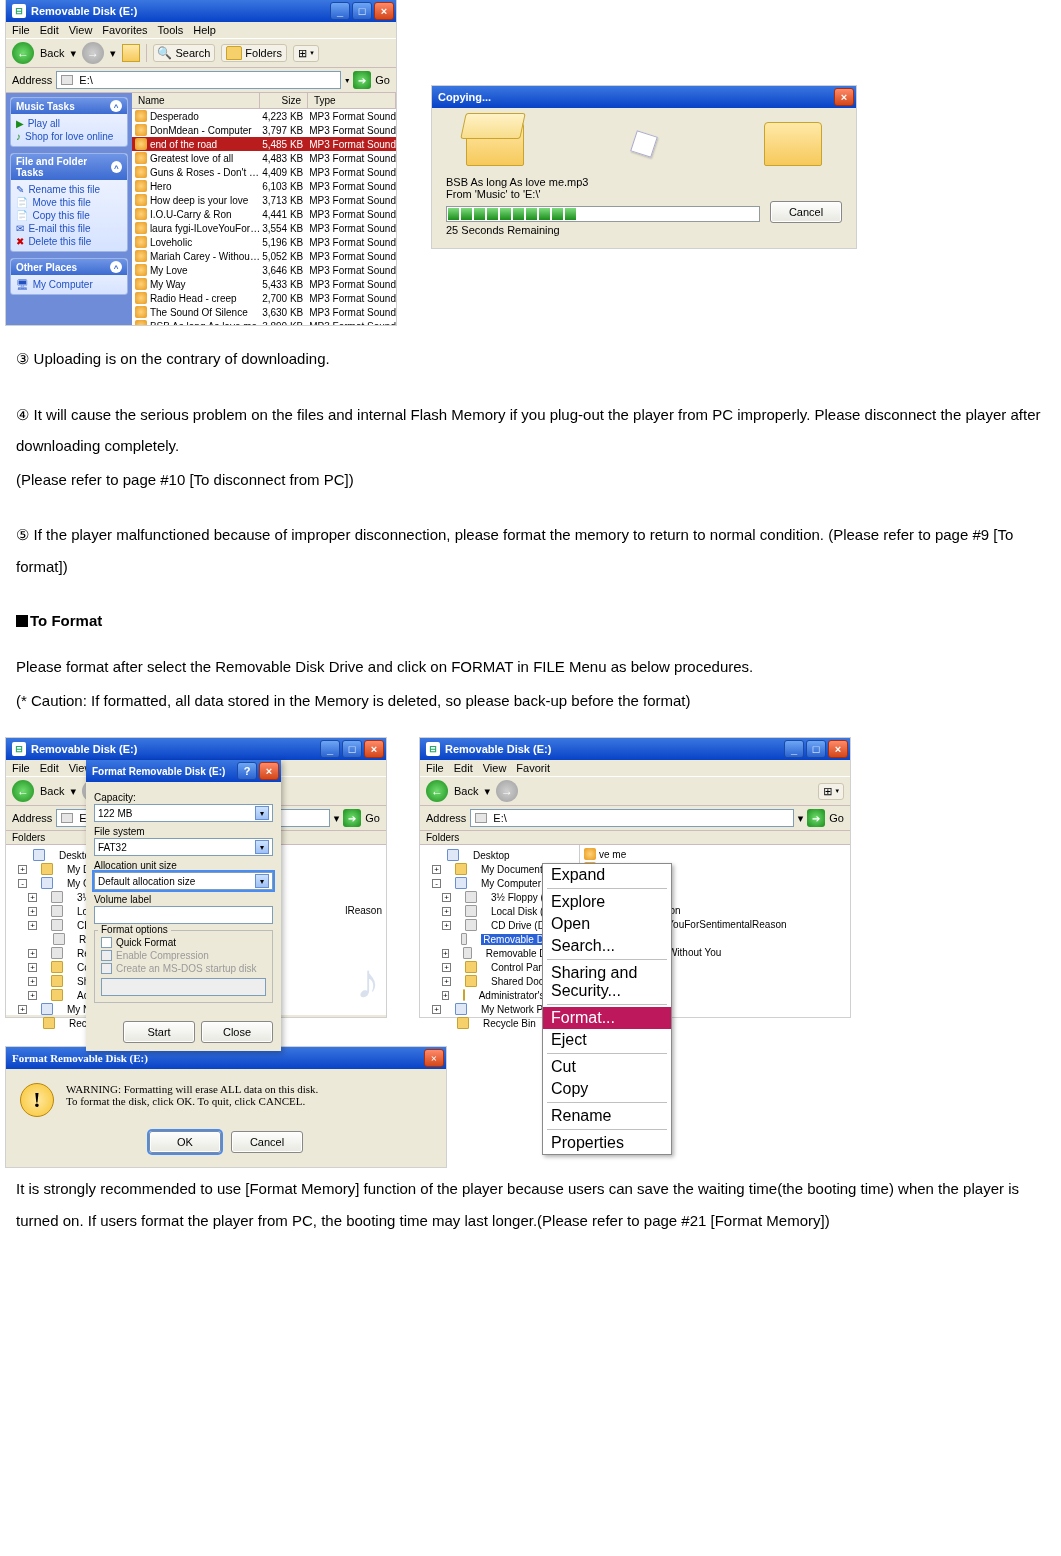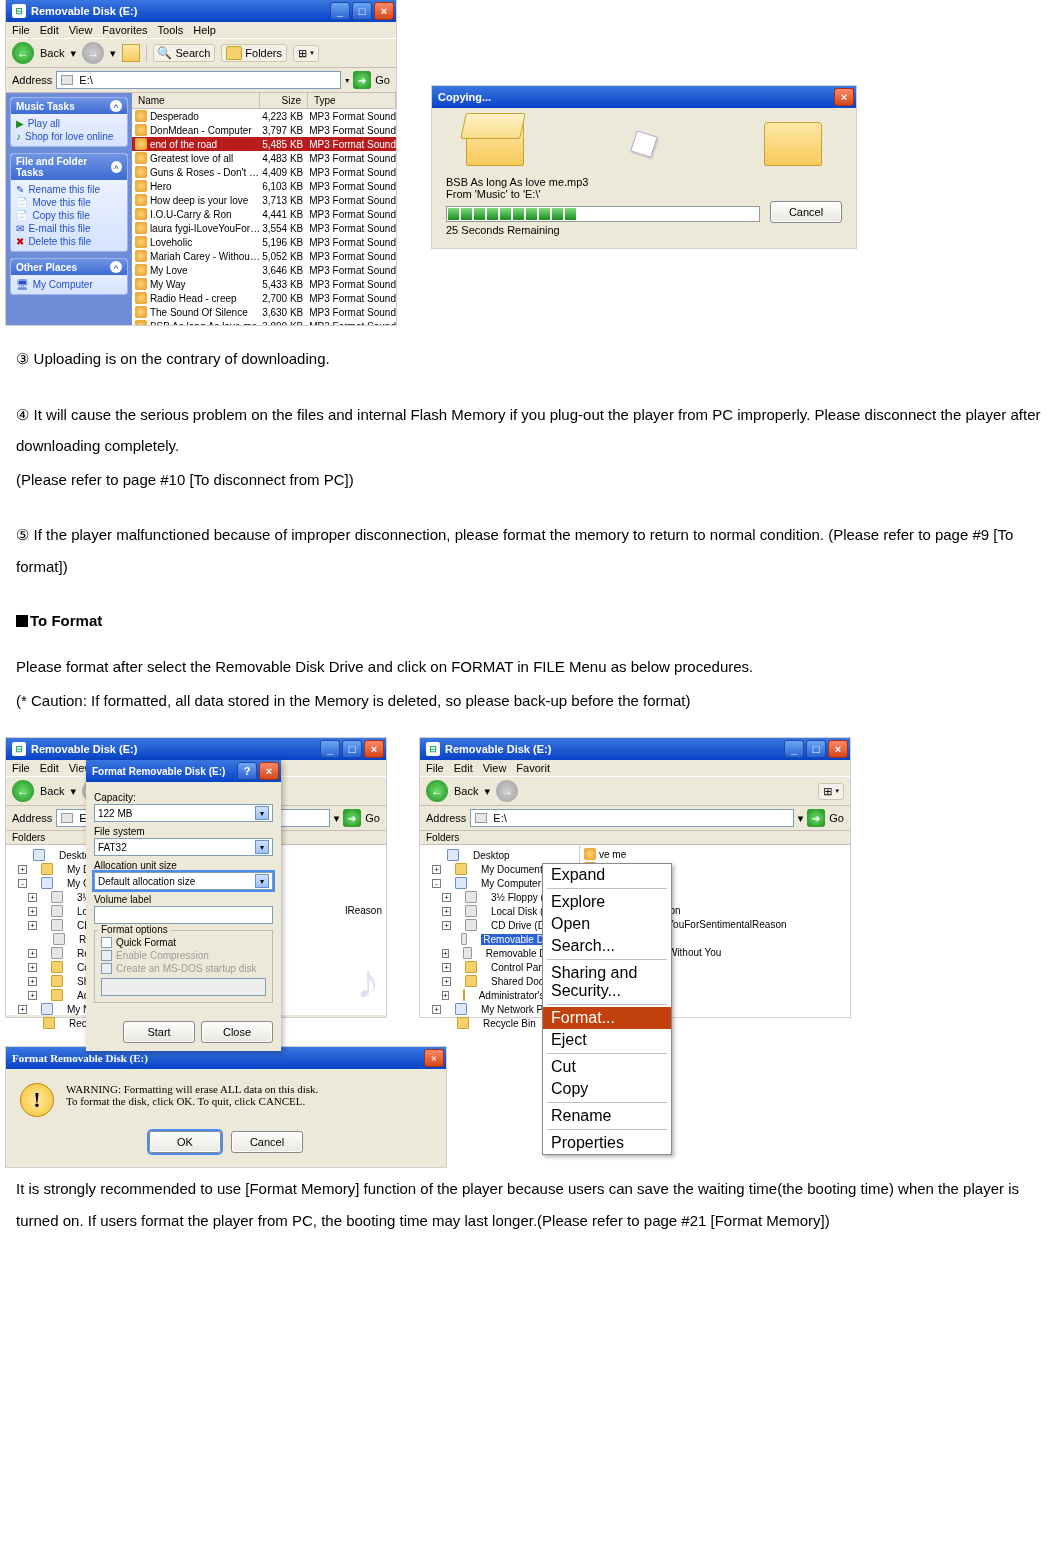--- a/index.html
+++ b/index.html
@@ -144,21 +144,21 @@
 
   
   .exp3 { width:430px; background:#ece9d8; font-size:10px; position:relative; }
   .exp3 .explorer-body { height:172px; }
   .ctxmenu {
     position:absolute; top:18px; left:122px; width:130px;
     background:#fff; border:1px solid #8a8a8a; box-shadow:2px 2px 4px rgba(0,0,0,.3);
     font-size:16px; z-index:5;
   }
   .ctxmenu .mi { padding:2px 8px; }
-  .ctxmenu .mi.sel { background:#c2410c; color:#fff; }
+  .ctxmenu .mi.sel { background:#be185d; color:#fff; }
   .ctxmenu hr { border:none; border-top:1px solid #c0c0c0; margin:2px 4px; }
   .filepane3 { flex:1; background:#fff; padding:2px 4px; }
   .filepane3 .fr { display:flex; align-items:center; gap:3px; height:14px; }
   .filepane3 .fr .fi { width:12px; height:12px; background:radial-gradient(#ffd27a,#e79a1e); border-radius:2px; }
 
   
   .warn { width:440px; background:#ece9d8; font-size:11px; font-family: Tahoma; }
   .warn-body { display:flex; gap:12px; padding:14px 14px 6px; }
   .warn-ico {
     width:34px; height:34px; border-radius:50%; background:radial-gradient(#ffe9a0,#f8c32e);

